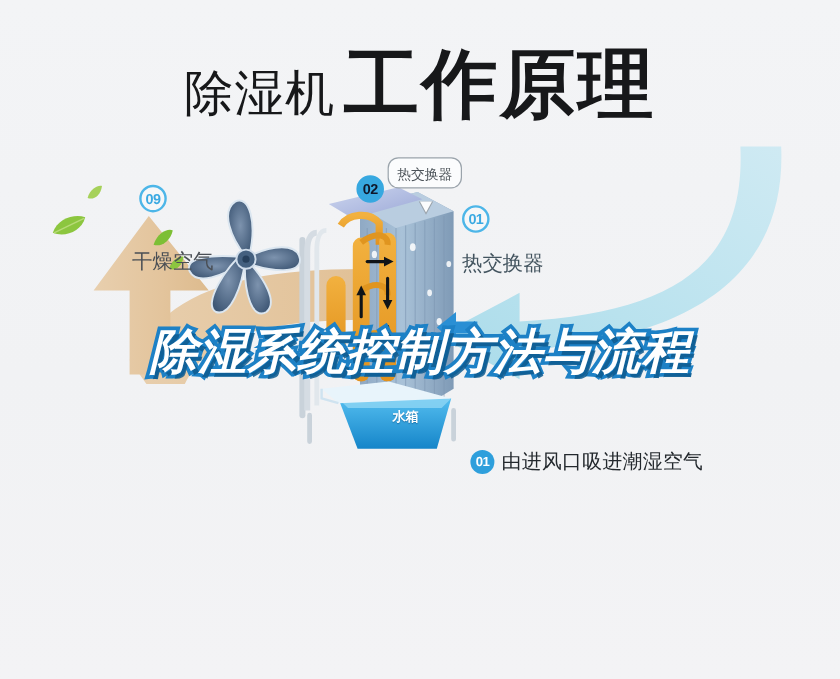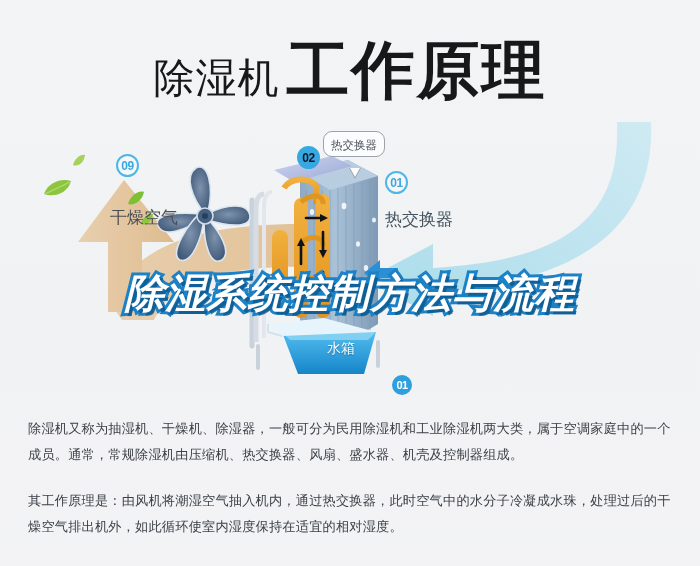--- a/index.html
+++ b/index.html
@@ -91,21 +91,21 @@
     border-top: 9px solid #fbfcfd;
   }
 
   
   .machine { position: absolute; left: 228px; top: 28px; width: 170px; height: 230px; }
   .fan { position: absolute; left: 150px; top: 44px; width: 110px; height: 110px; }
 
   
   .tank-label {
     position: absolute; left: 327px; top: 222px;
-    font-size: 14px; color: #ffffff; font-weight: 400;
+    font-size: 11px; color: #ffffff; font-weight: 700;
     text-shadow: 0 1px 1px rgba(0,60,110,.45);
   }
 
   
   .legend {
     position: absolute; left: 392px; top: 252px; width: 300px;
   }
   .legend-row {
     display: flex; align-items: center; gap: 6px;
     height: 30px;
@@ -320,28 +320,25 @@
     <div class="badge filled" style="left:297px; top:28px;">02</div>
 
     <div class="badge" style="left:385px; top:53px;">01</div>
     <div class="ill-label cy" style="left:385px; top:90px;">热交换器</div>
 
     <div class="tank-label">水箱</div>
 
     <div class="legend">
       <div class="legend-row">
         <span class="legend-badge">01</span>
+        <span class="legend-text">由进风口吸进潮湿空气</span>
       </div>
 
     </div>
 
   </div>
 
   <div class="overlay">
     <span class="overlay-text">除湿系统控制方法与流程</span>
   </div>
 
-  <div class="body-copy">
-    <p>除湿机又称为抽湿机、干燥机、除湿器，一般可分为民用除湿机和工业除湿机两大类，属于空调家庭中的一个成员。通常，常规除湿机由压缩机、热交换器、风扇、盛水器、机壳及控制器组成。</p>
-    <p>其工作原理是：由风机将潮湿空气抽入机内，通过热交换器，此时空气中的水分子冷凝成水珠，处理过后的干燥空气排出机外，如此循环使室内湿度保持在适宜的相对湿度。</p>
-  </div>
 
 </div>
 
 </body></html>

